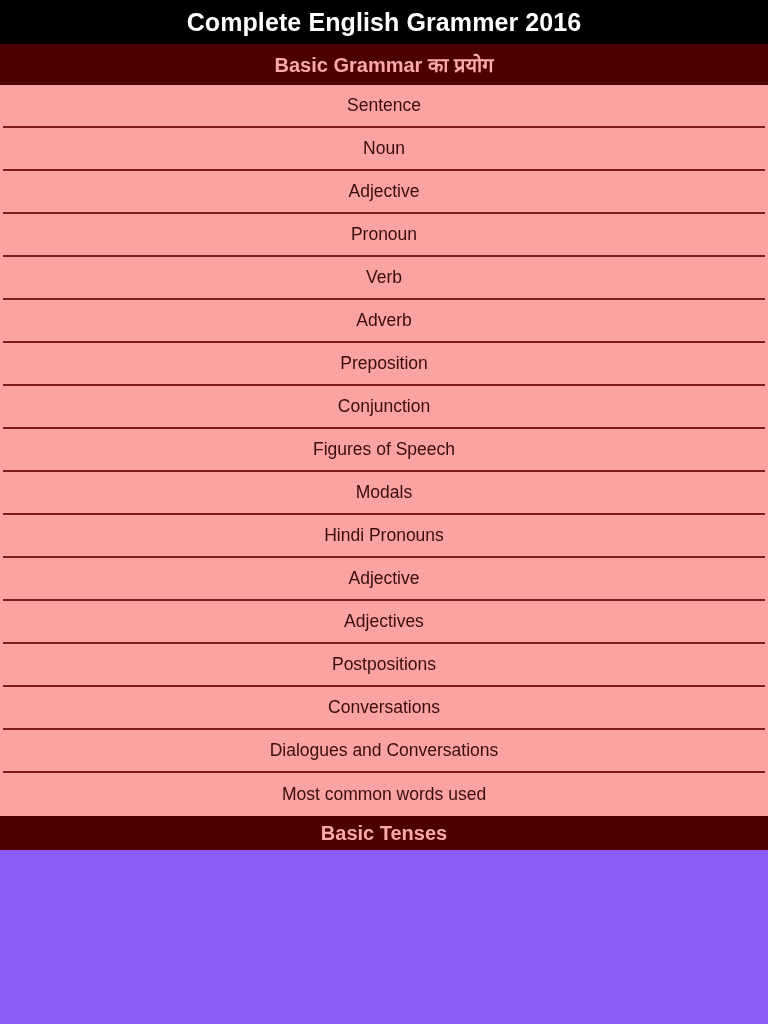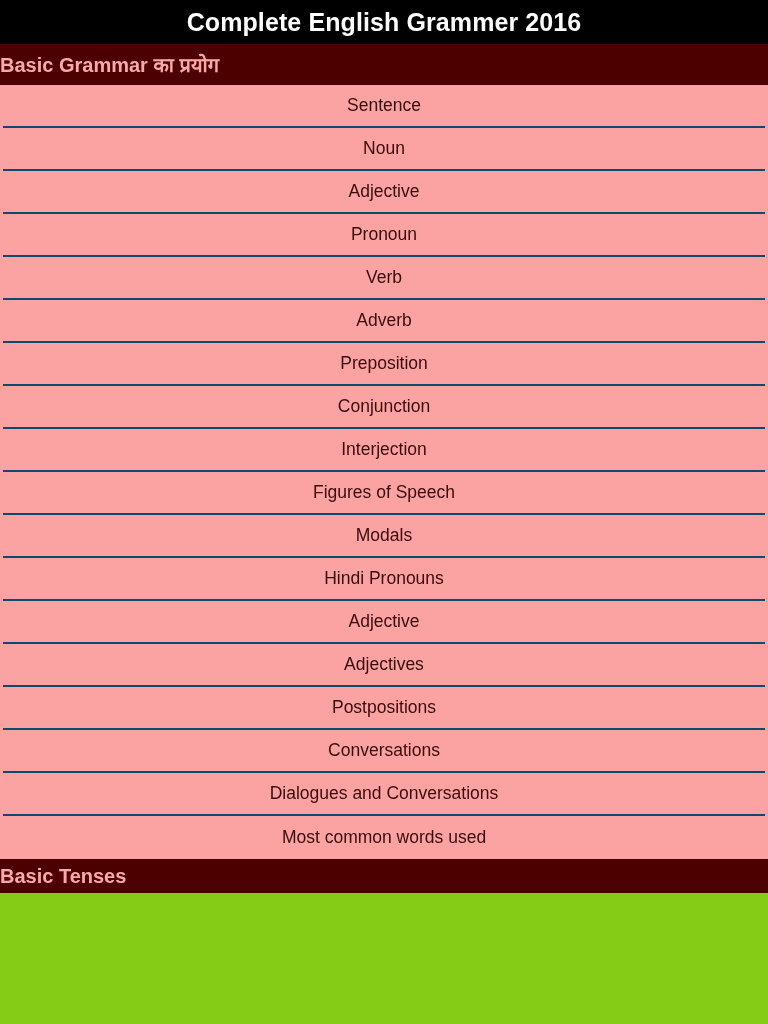--- a/index.html
+++ b/index.html
@@ -11,21 +11,21 @@
     width: 768px;
     height: 1024px;
     overflow: hidden;
     font-family: "Liberation Sans", sans-serif;
   }
 
   #app {
     width: 768px;
     height: 1024px;
     position: relative;
-    background: #84cc16;
+    background: #8b5cf6;
     overflow: hidden;
   }
 
   
   .title-bar {
     background: #000000;
     height: 44px;
     display: flex;
     align-items: center;
     justify-content: center;
@@ -39,20 +39,21 @@
     line-height: 1;
     text-align: center;
   }
 
   
   .section-header {
     background: #4D0000;
     height: 41px;
     display: flex;
     align-items: center;
+    justify-content: center;
     box-sizing: border-box;
   }
   .section-header-text {
     color: #FCA8A8;
     font-size: 20px;
     font-weight: bold;
     line-height: 1;
     text-align: center;
   }
   .section-header.bottom {
@@ -63,21 +64,21 @@
   .list {
     background: #FBA3A3;
   }
   .list-item {
     height: 43px;
     background: #FBA3A3;
     display: flex;
     align-items: center;
     justify-content: center;
     box-sizing: border-box;
-    border-bottom: 2px solid #0c4a6e;
+    border-bottom: 2px solid #7f1d1d;
     margin: 0 3px;
     position: relative;
   }
   .list-item:last-child {
     border-bottom: none;
   }
   .list-item-label {
     color: #3A0C0C;
     font-size: 17.5px;
     font-weight: normal;
@@ -117,23 +118,20 @@
       <div class="list-item">
         <span class="list-item-label">Adverb</span>
       </div>
       <div class="list-item">
         <span class="list-item-label">Preposition</span>
       </div>
       <div class="list-item">
         <span class="list-item-label">Conjunction</span>
       </div>
       <div class="list-item">
-        <span class="list-item-label">Interjection</span>
-      </div>
-      <div class="list-item">
         <span class="list-item-label">Figures of Speech</span>
       </div>
       <div class="list-item">
         <span class="list-item-label">Modals</span>
       </div>
       <div class="list-item">
         <span class="list-item-label">Hindi Pronouns</span>
       </div>
       <div class="list-item">
         <span class="list-item-label">Adjective</span>

